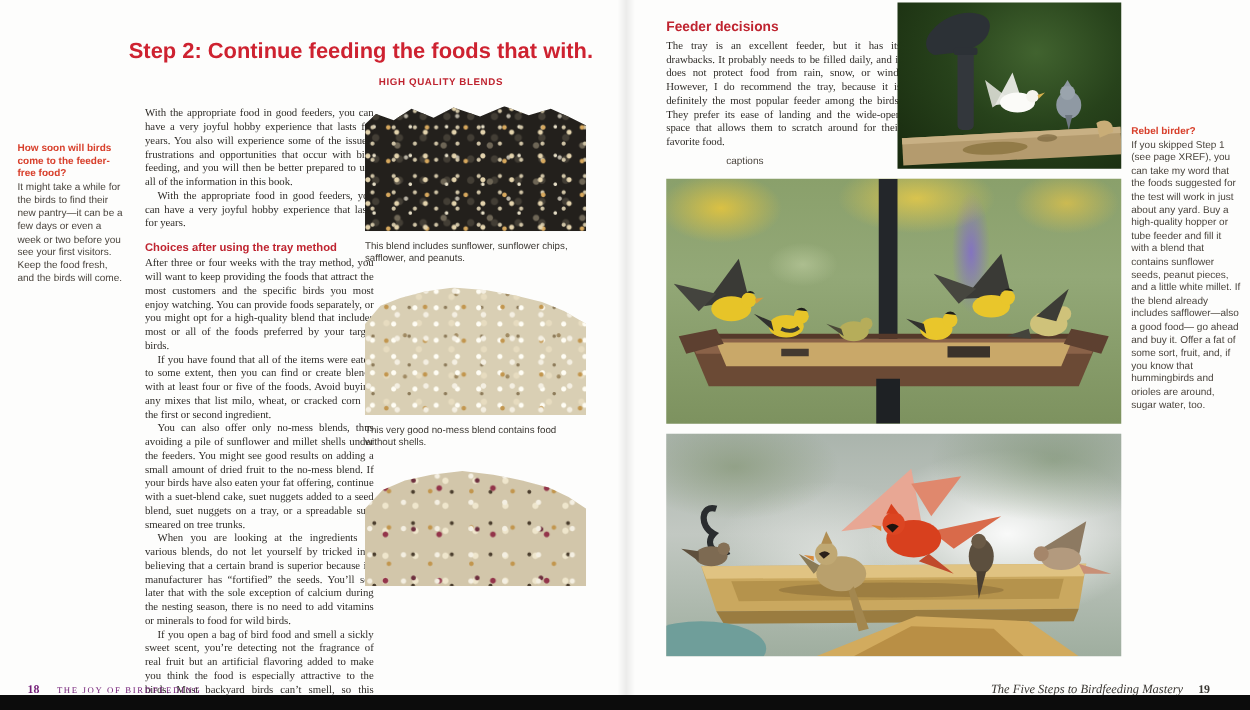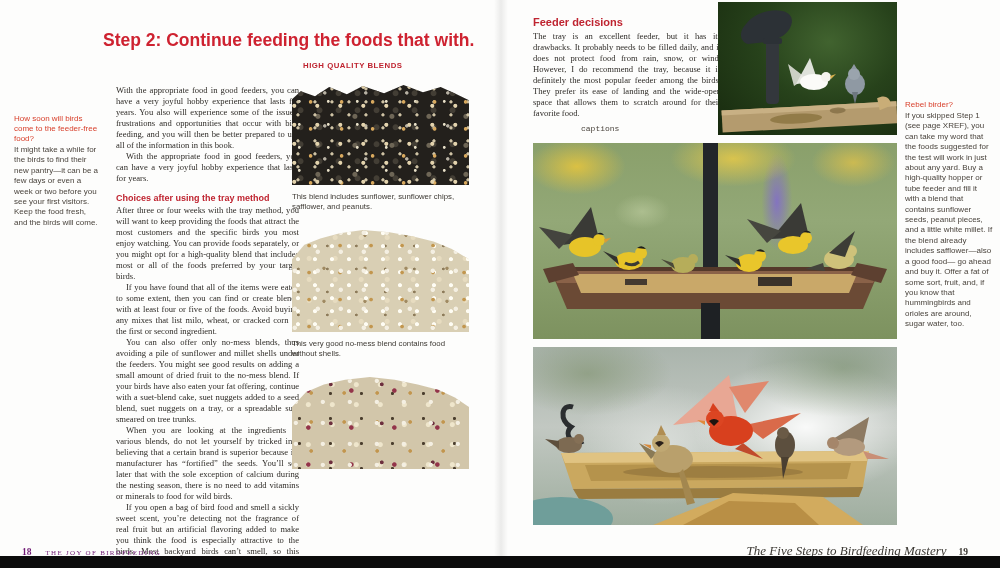--- a/index.html
+++ b/index.html
@@ -13,21 +13,21 @@
   .step-title { position:absolute; left:103px; top:30px; width:400px;
     font-family:"Liberation Sans", sans-serif; font-weight:bold; font-size:17.5px; color:#ce2230; }
   .col-main { position:absolute; left:116px; top:61px; width:183px;margin-top:24px; }
   .col-main p { font-size:8.6px; line-height:11px; color:#2e2b27; text-align:justify; }
   .col-main p.ind { text-indent:10px; }
   .subhead { font-family:"Liberation Sans", sans-serif; font-weight:bold; font-size:9px;
     color:#bf2430; margin-top:9px; margin-bottom:2px; }
 
   .note-left { position:absolute; left:14px; top:114px; width:86px;
     font-family:"Liberation Sans", sans-serif; }
-  .note-head { color:#d8402c; font-weight:normal; font-size:8px; line-height:10px; margin-bottom:1px; }
+  .note-head { color:#d8402c; font-weight:bold; font-size:8px; line-height:10px; margin-bottom:1px; }
   .note-body { color:#4a443d; font-size:8px; line-height:10.4px; }
 
   .blends-col { position:absolute; left:292px; top:61px; width:177px; }
   .blends-head { font-family:"Liberation Sans", sans-serif; font-weight:bold; font-size:7.8px;
     letter-spacing:0.5px; color:#bf2430;margin-left:11px; }
   .seed-photo { width:177px; position:relative; }
   .seed-caption { margin-top:7px; margin-bottom:16px; font-family:"Liberation Sans", sans-serif;
     font-size:7.8px; line-height:10px; color:#3d3933; }
   .seed1 { height:102px; margin-top:13px; background-color:#23201c;
     background-image:
@@ -64,27 +64,27 @@
   .footer-left { position:absolute; left:22px; top:541px; color:#701a75; }
   .footer-left .pg { font-weight:bold; font-size:9.5px; }
   .footer-left .bk { font-size:7px; letter-spacing:1.3px; margin-left:14px; }
 
   
   .feeder-head { position:absolute; left:533px; top:16px;
     font-family:"Liberation Sans", sans-serif; font-weight:bold; font-size:11px; color:#bf2430; }
   .feeder-body { position:absolute; left:533px; top:31px; width:188px;
     font-size:8.6px; line-height:11px; color:#2e2b27; text-align:justify; }
   .captions-ph { position:absolute; left:533px; top:124px;
-    font-family:Liberation Mono, monospace; font-size:8px; color:#4a443d;padding-left:48px; }
+    font-family:Liberation Sans, sans-serif; font-size:8px; color:#4a443d;padding-left:48px; }
 
   .note-right { position:absolute; left:905px; top:100px; width:88px;
     font-family:"Liberation Sans", sans-serif; }
 
   .footer-right { position:absolute; right:32px; top:541px; text-align:right; color:#3a3732; }
-  .footer-right .ch { font-style:italic; font-size:13px; }
+  .footer-right .ch { font-style:italic; font-size:10px; }
   .footer-right .pg { font-weight:bold; font-size:9.5px; margin-left:12px; }
 
   
   .photo { position:absolute; overflow:hidden; }
   .photo-top { left:718px; top:2px; width:179px; height:133px;
     background:radial-gradient(ellipse at 62% 30%, #41632f 0%, #27421b 45%, #17290e 100%); }
   .photo-mid { left:533px; top:143px; width:364px; height:196px;
     background:
       radial-gradient(ellipse 70px 40px at 12% 12%, rgba(232,198,60,.85), rgba(232,198,60,0) 70%),
       radial-gradient(ellipse 90px 40px at 55% 8%, rgba(236,204,70,.8), rgba(236,204,70,0) 70%),

